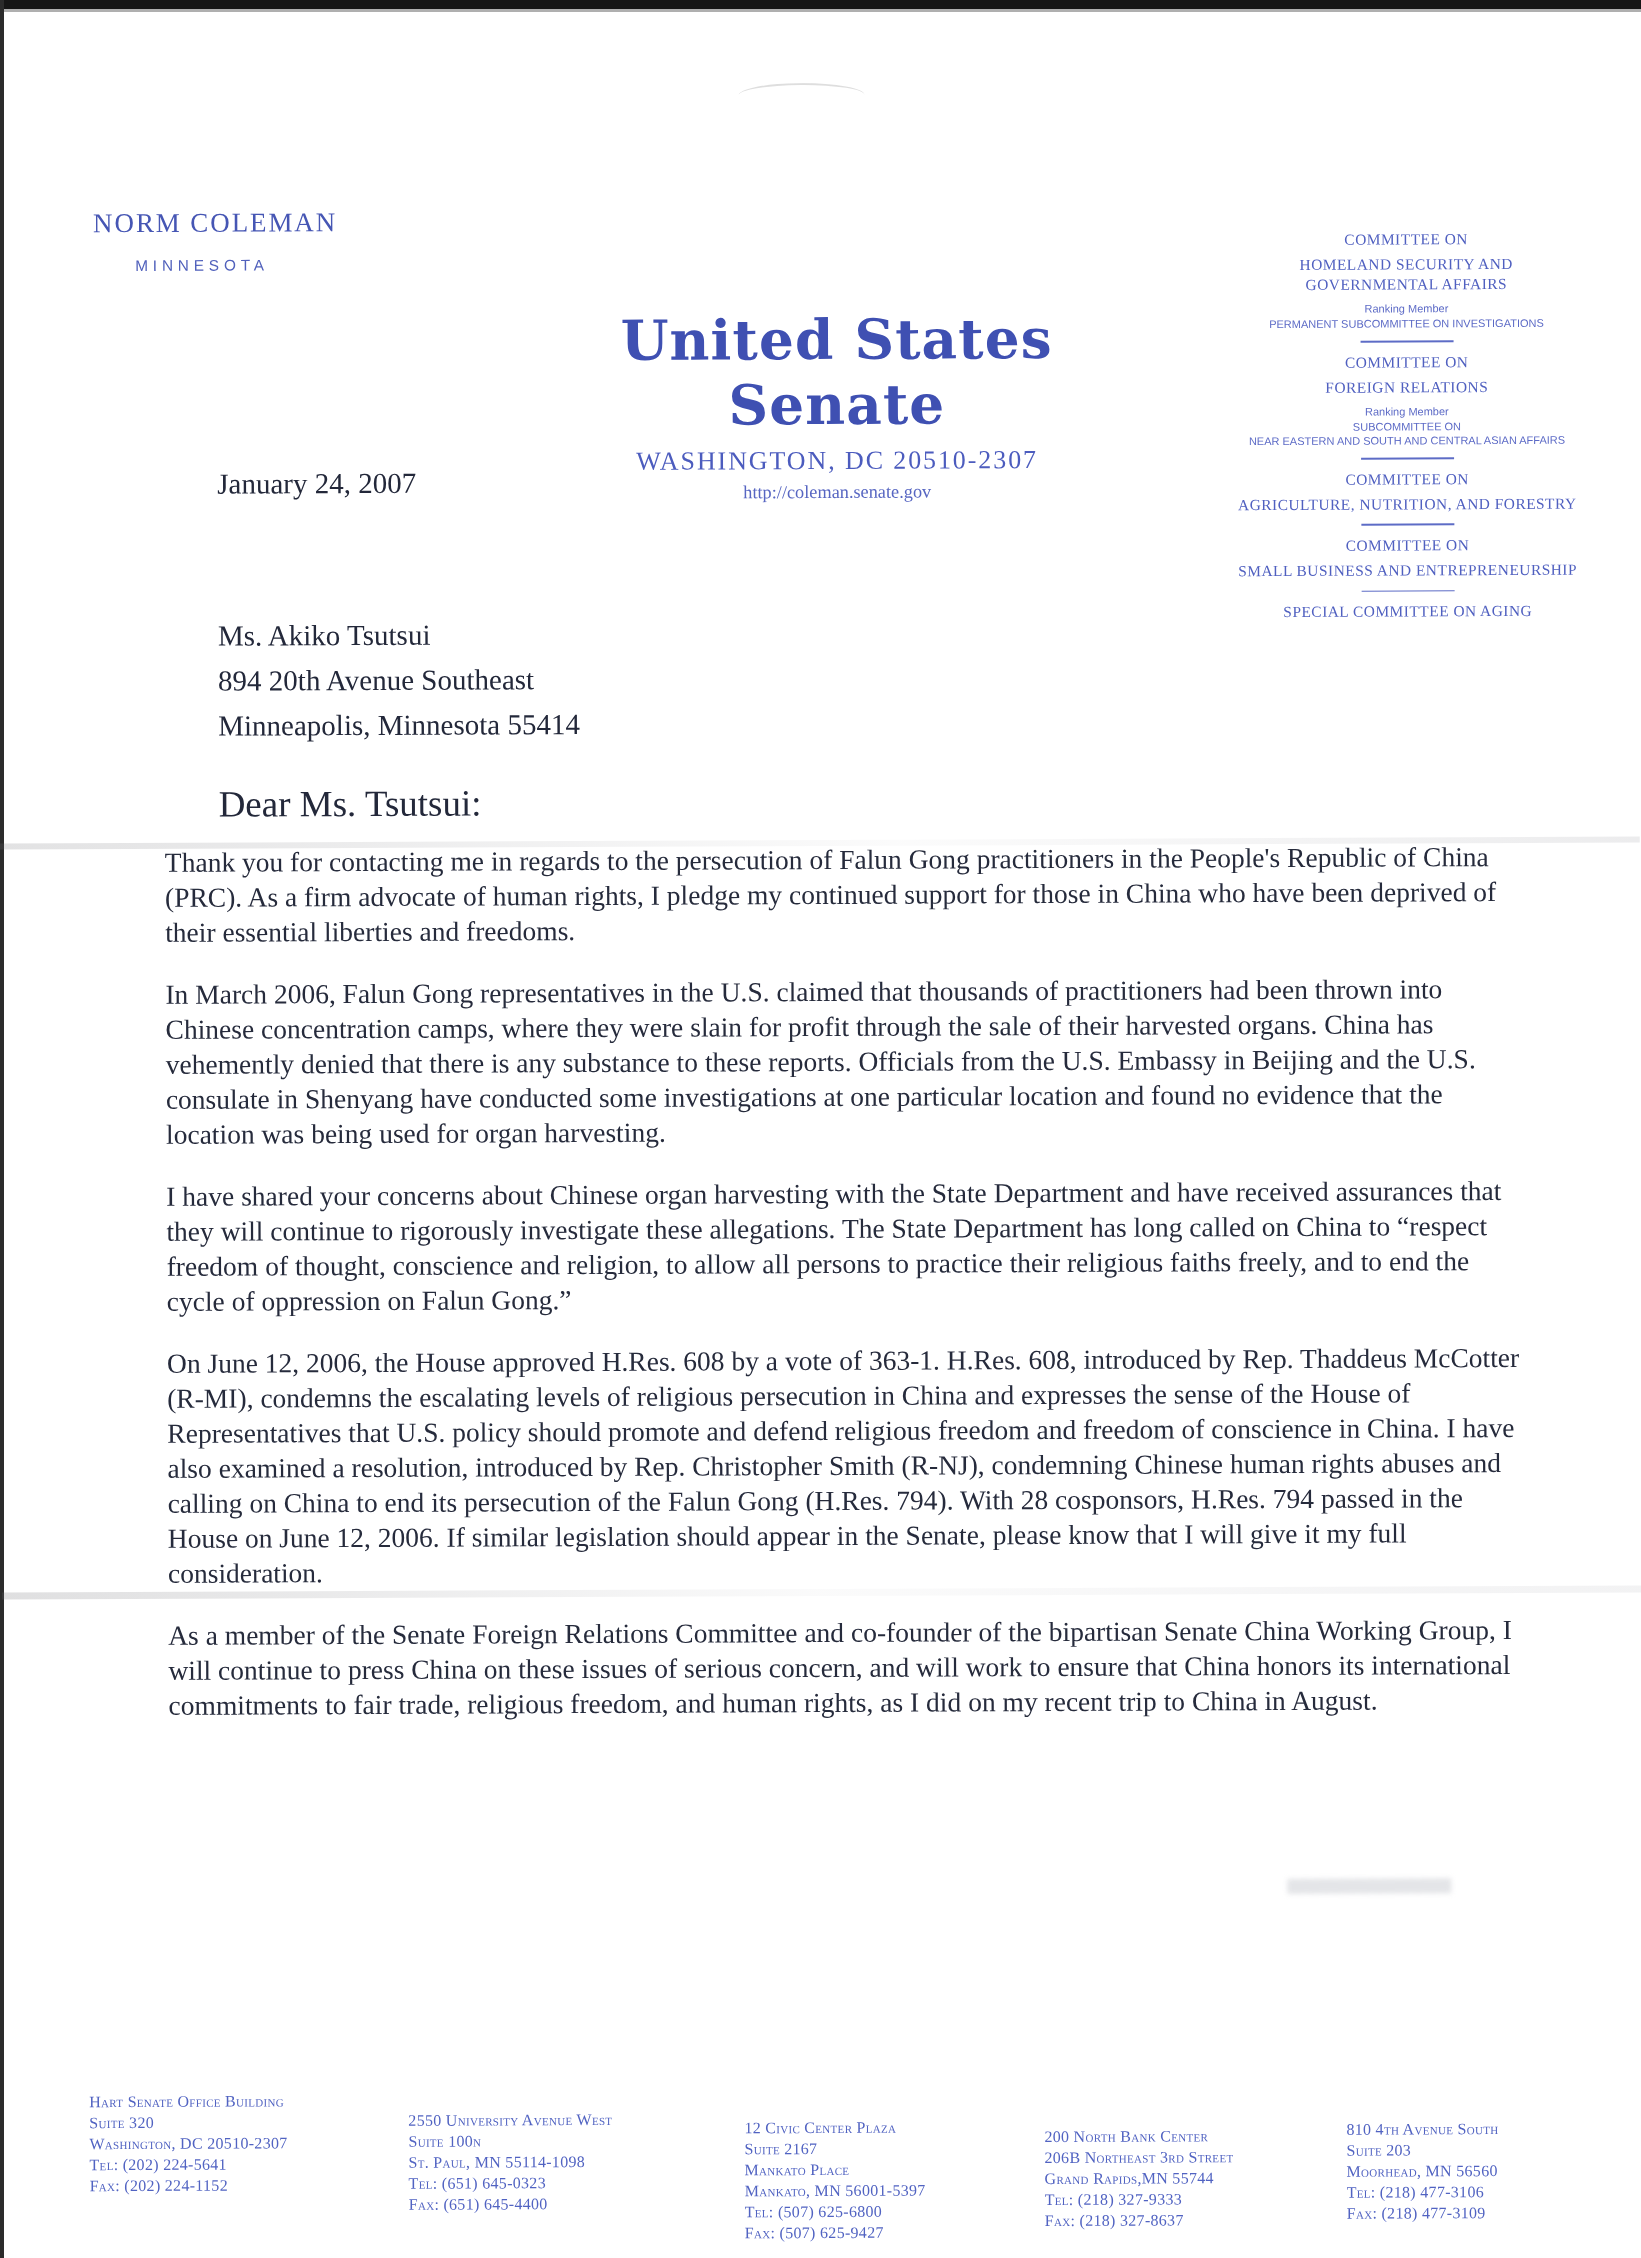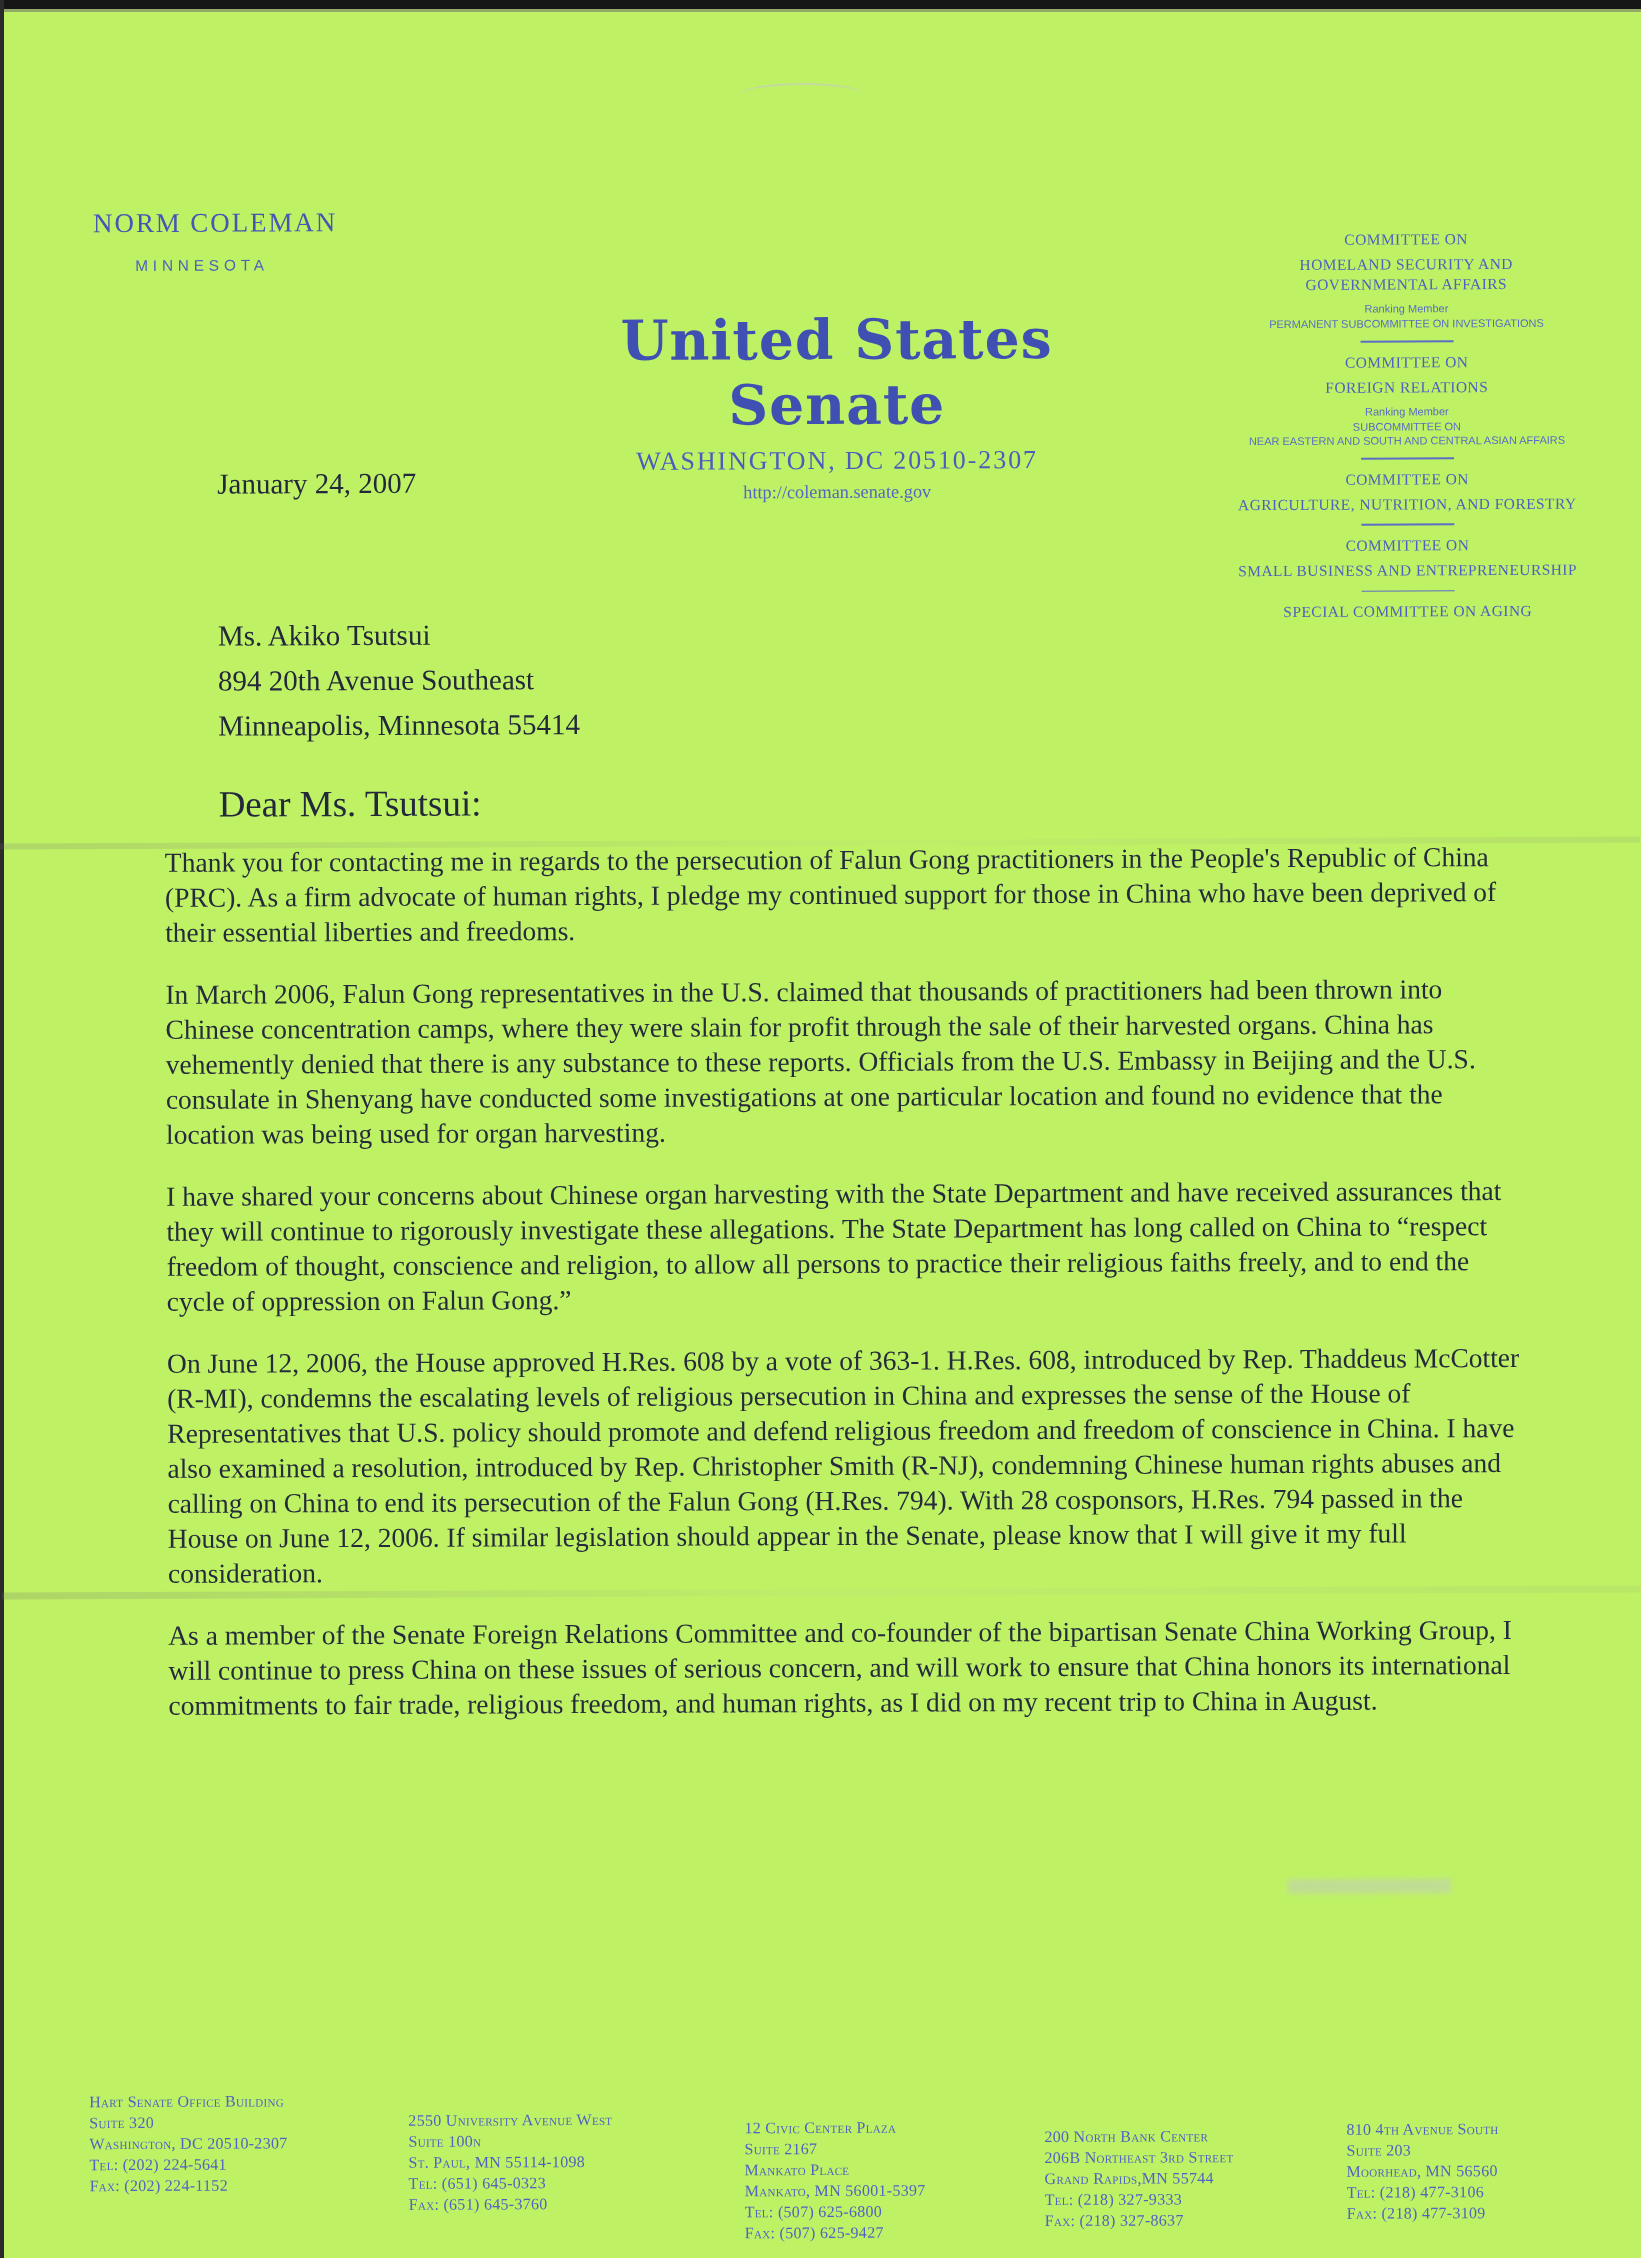--- a/index.html
+++ b/index.html
@@ -1,18 +1,18 @@
 <!DOCTYPE html>
 <html><head>
 <meta charset="utf-8">
 <style>
   html,body{margin:0;padding:0;background:#9a9a9a;}
   .page{
     position:relative;width:1641px;height:2258px;margin:0 auto;
-    background:#bef264;overflow:hidden;
+    background:#ffffff;overflow:hidden;
     font-family:"Liberation Serif",serif;
   }
   .edge-top{position:absolute;top:0;left:0;width:1641px;height:8.7px;background:#161616;}
   .edge-top2{position:absolute;top:8.7px;left:0;width:1641px;height:2.9px;background:#6e6e6e;opacity:.55;}
   .edge-left{position:absolute;top:0;left:0;width:3.9px;height:2258px;background:#2b2b2b;}
   .content{position:absolute;left:0;top:0;width:1641px;height:2258px;transform:rotate(-0.25deg);}
 
   
   .sender{position:absolute;left:97px;top:205px;color:#4656b4;}
   .sender-name{font-size:27px;letter-spacing:1.9px;}
@@ -145,21 +145,21 @@
       <div>Suite 320</div>
       <div>Washington, DC 20510-2307</div>
       <div>Tel: (202) 224-5641</div>
       <div>Fax: (202) 224-1152</div>
     </div>
     <div class="office of2">
       <div>2550 University Avenue West</div>
       <div>Suite 100n</div>
       <div>St. Paul, MN 55114-1098</div>
       <div>Tel: (651) 645-0323</div>
-      <div>Fax: (651) 645-3760</div>
+      <div>Fax: (651) 645-4400</div>
     </div>
     <div class="office of3">
       <div>12 Civic Center Plaza</div>
       <div>Suite 2167</div>
       <div>Mankato Place</div>
       <div>Mankato, MN 56001-5397</div>
       <div>Tel: (507) 625-6800</div>
       <div>Fax: (507) 625-9427</div>
     </div>
     <div class="office of4">

